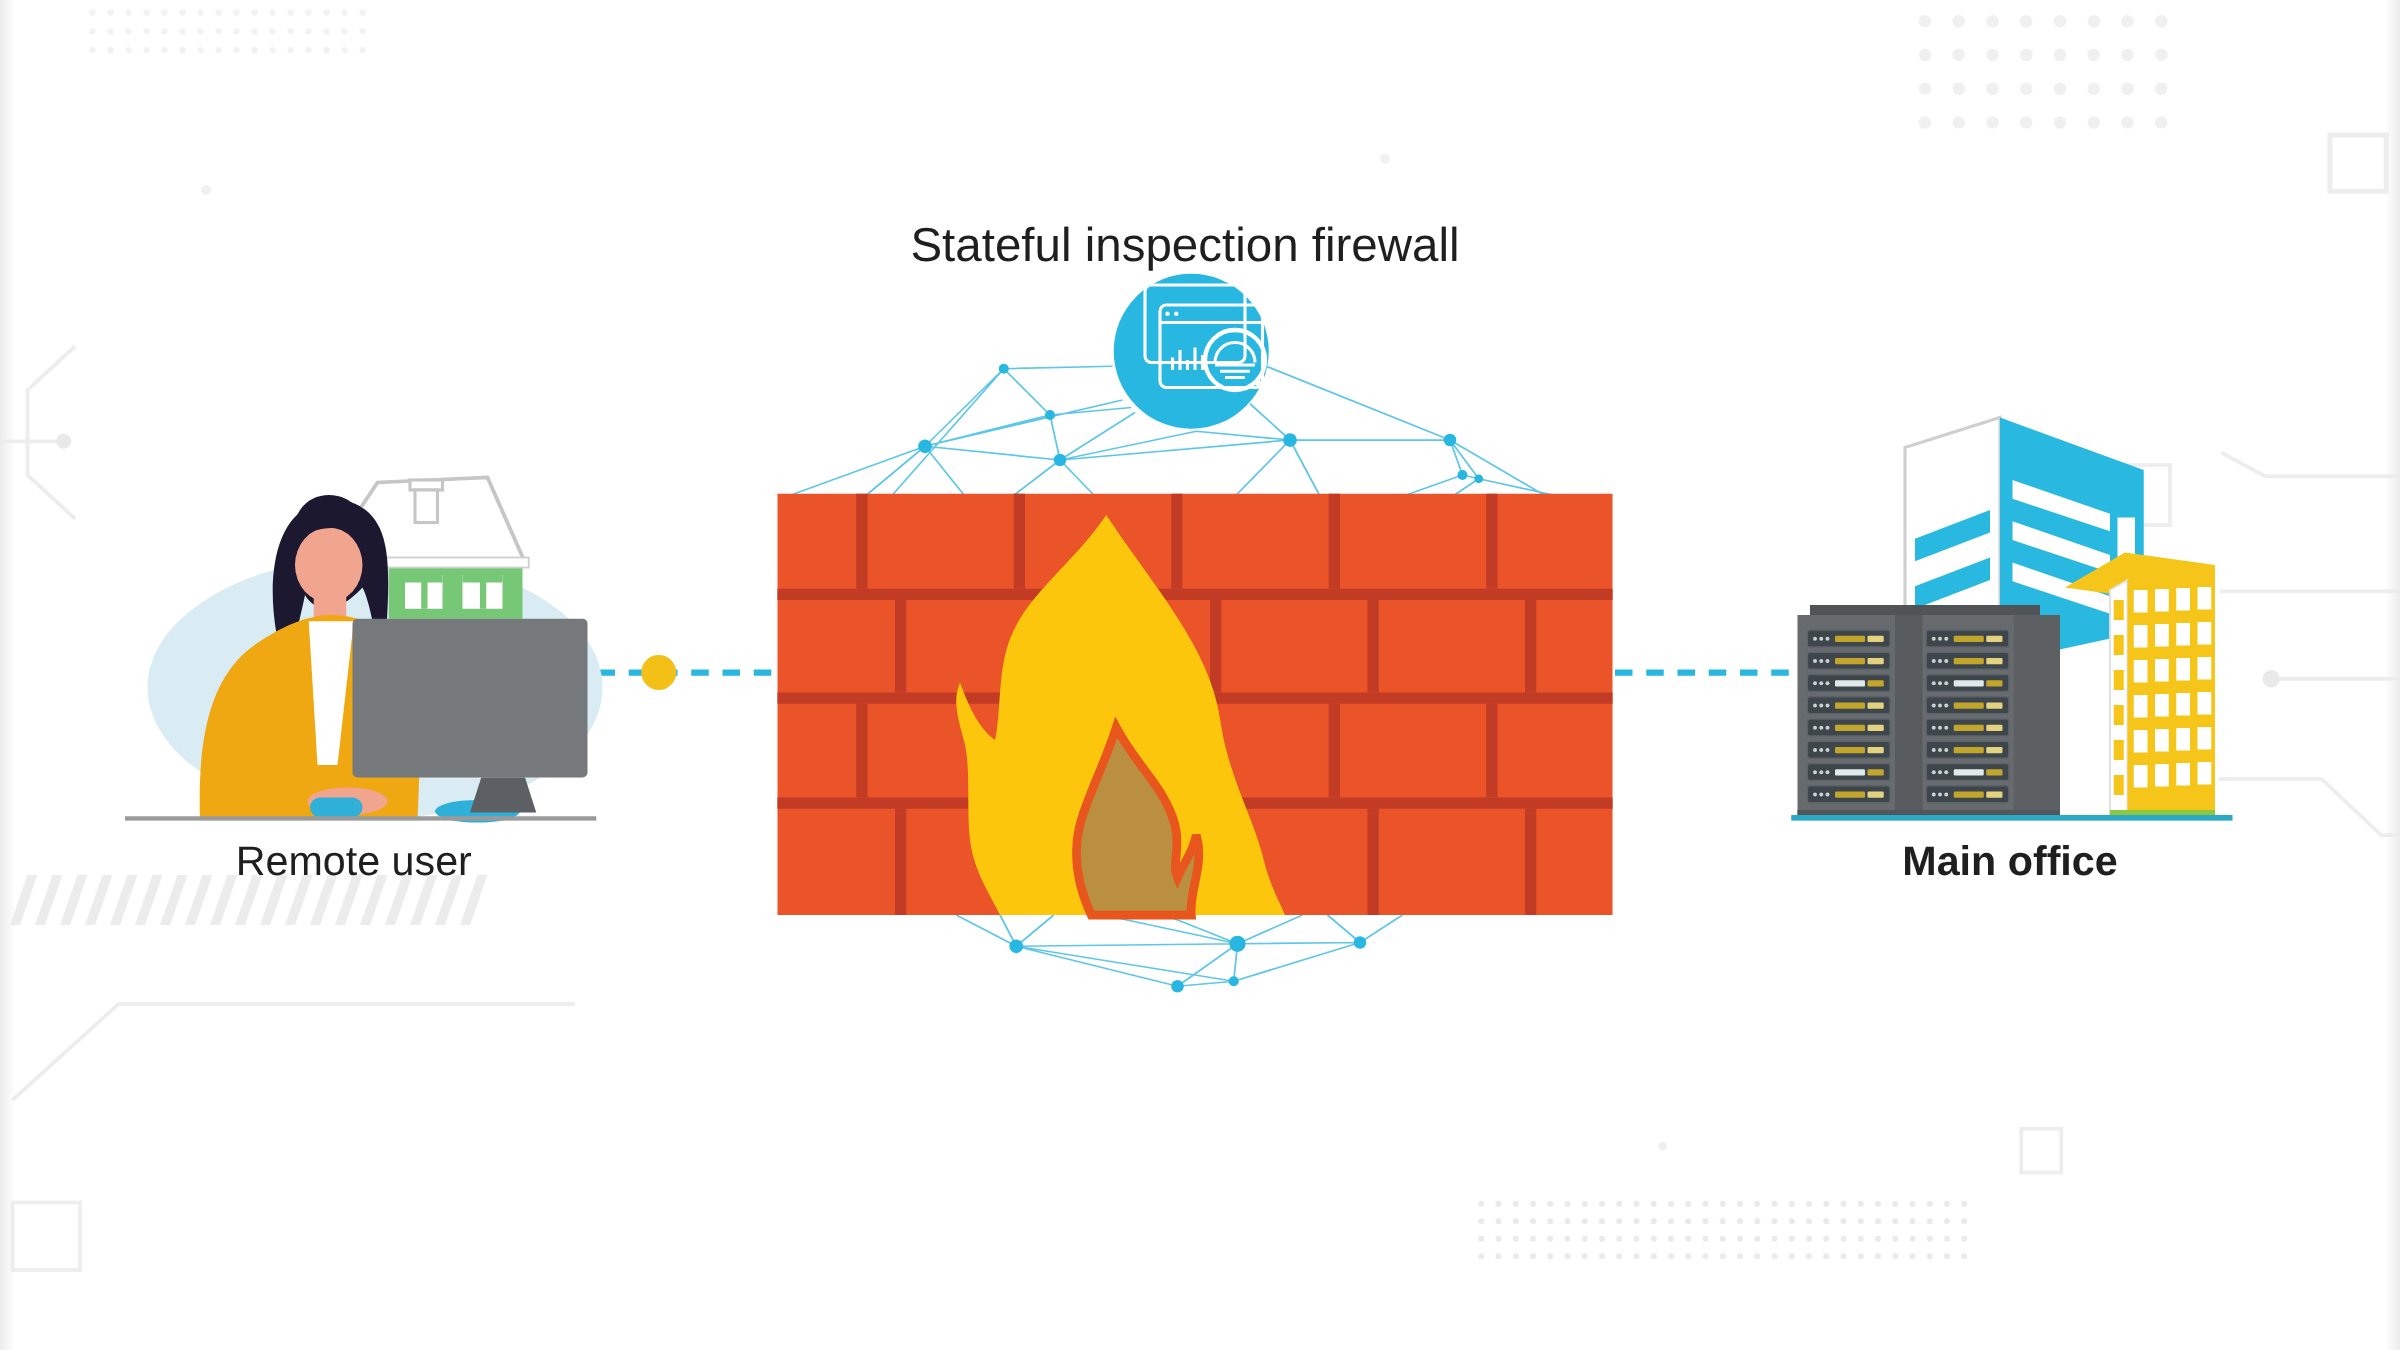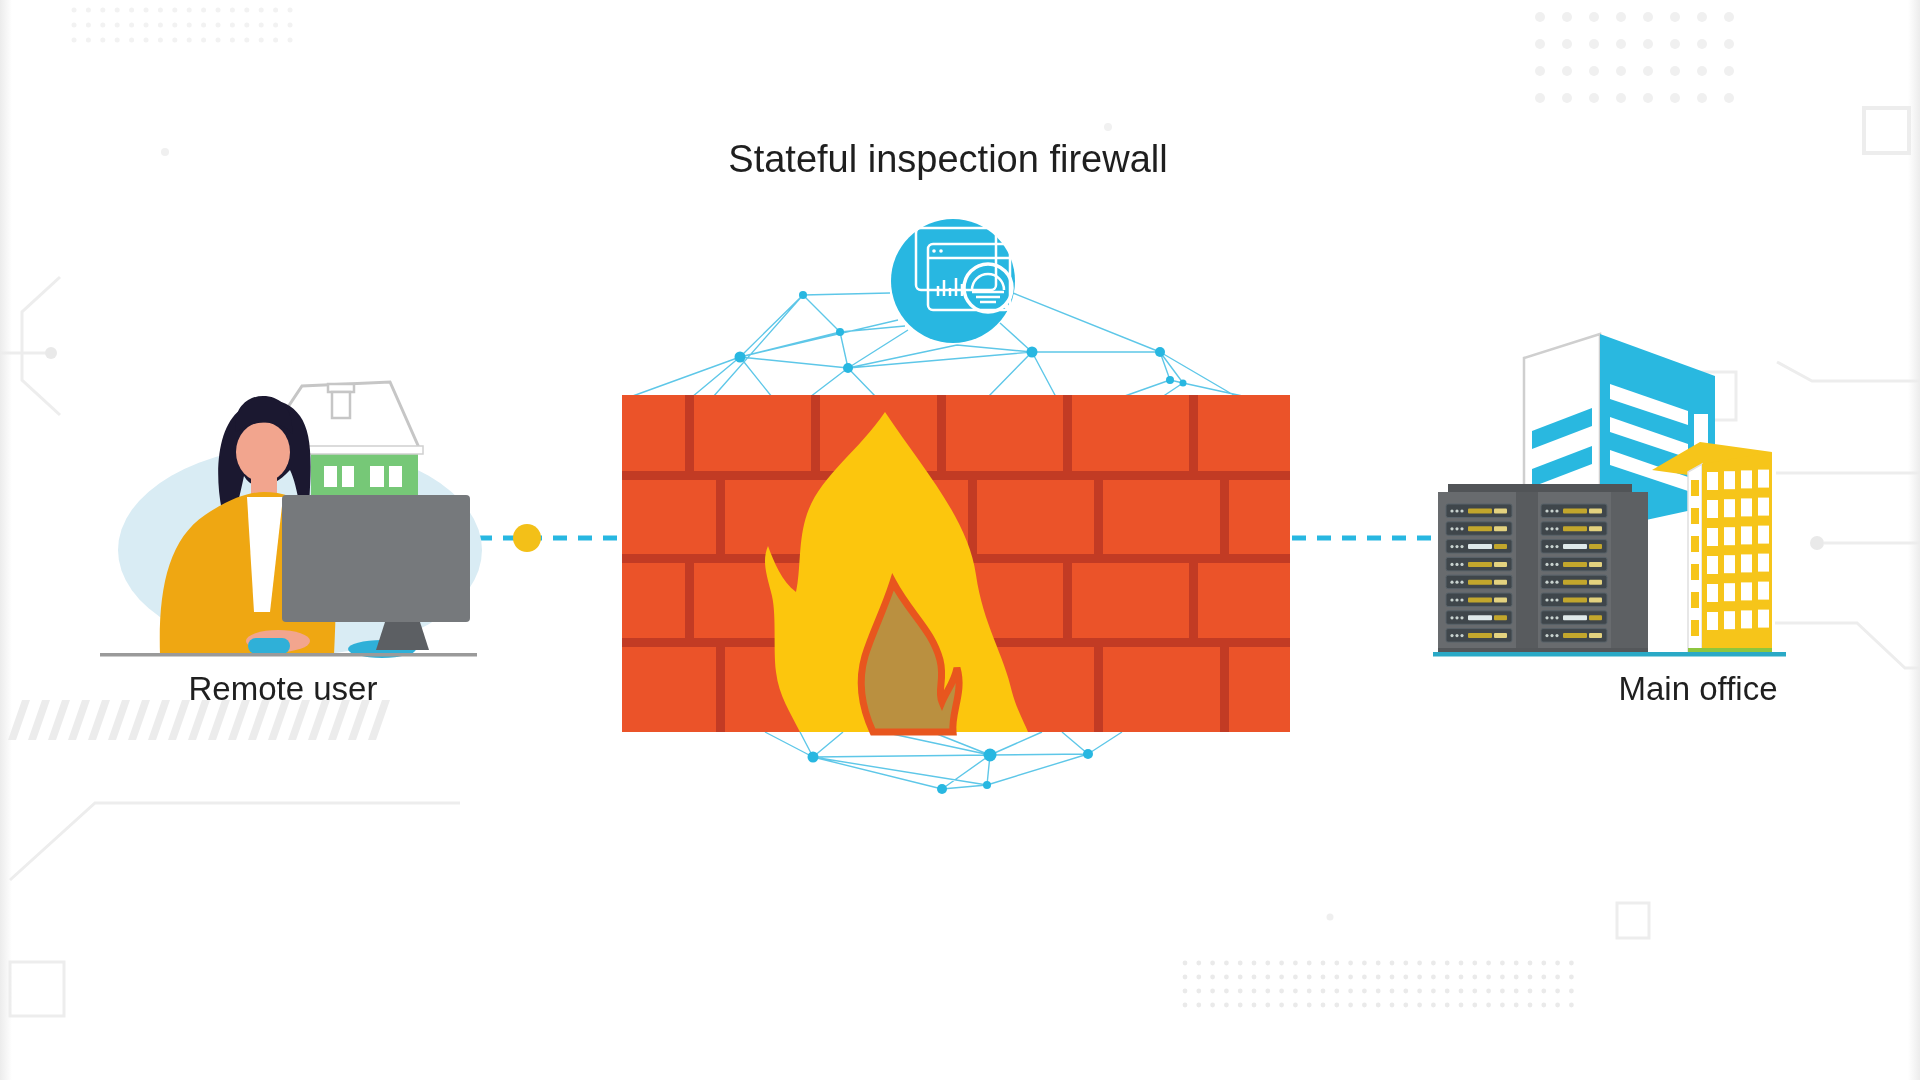--- a/index.html
+++ b/index.html
@@ -1,20 +1,20 @@
 <!DOCTYPE html>
 <html style="--text: #1f1f1f; --accent-cyan: #28b7e1; --mesh-cyan: #5ec7e8; --brick: #eb5329; --mortar: #c23b24; --flame-yellow: #fcc60d; --flame-orange: #e8561e; --flame-core: #ba9040; --connector-dot-yellow: #f3c018; --building-blue: #29b8e0; --building-yellow: #f6c51a; --house-green: #76c877; --jacket-yellow: #efa712; --monitor-gray: #76797c;"><head>
 <meta charset="utf-8">
 <style>
   html,body{margin:0;padding:0;background:#fff;}
   #canvas{position:relative;width:1920px;height:1080px;background:#fff;overflow:hidden;
           font-family:"Liberation Sans",sans-serif;}
   #scene{position:absolute;left:0;top:0;}
   .label{position:absolute;transform:translateX(-50%);white-space:nowrap;color:var(--text,#1f1f1f);}
-  .title{font-size:38px;}
+  .title{font-size:38px;margin-top:38px;}
   .node-label{font-size:33px;}
   .edge-fade{position:absolute;top:0;height:100%;width:12px;pointer-events:none;}
   #fadeL{left:0;background:linear-gradient(to right,#ececec,rgba(255,255,255,0));}
   #fadeR{right:0;background:linear-gradient(to left,#ececec,rgba(255,255,255,0));}
   
   .brick-bg{fill:var(--brick,#eb5329);}
   .mortar{fill:var(--mortar,#c23b24);}
   .flame-outer{fill:var(--flame-yellow,#fcc60d);}
   .flame-inner{fill:var(--flame-core,#ba9040);stroke:var(--flame-orange,#e8561e);stroke-width:7;}
   .mesh{stroke:var(--mesh-cyan,#5ec7e8);stroke-width:1.4;fill:none;}
@@ -582,17 +582,17 @@
             <rect x="1563" y="633.1" width="24" height="5" rx="1" fill="#c2a62c"></rect>
             <rect x="1589" y="633.1" width="13" height="5" rx="1" fill="#e3d27f"></rect>
           </g>
     </g>
     <rect x="1433" y="652" width="353" height="4.5" fill="#2aa9c6"></rect>
   </g>
 </svg>
 
 <div class="label title" style="left:948px; top:138px;">Stateful inspection firewall</div>
 <div class="label node-label" style="left:283px; top:670px;text-align:right;">Remote user</div>
-<div class="label node-label" style="left:1698px; top:670px;">Main office</div>
+<div class="label node-label" style="left:1608px; top:670px;font-weight:bold;">Main office</div>
 
 <div id="fadeL" class="edge-fade"></div>
 <div id="fadeR" class="edge-fade"></div>
 </div>
 
 </body></html>

